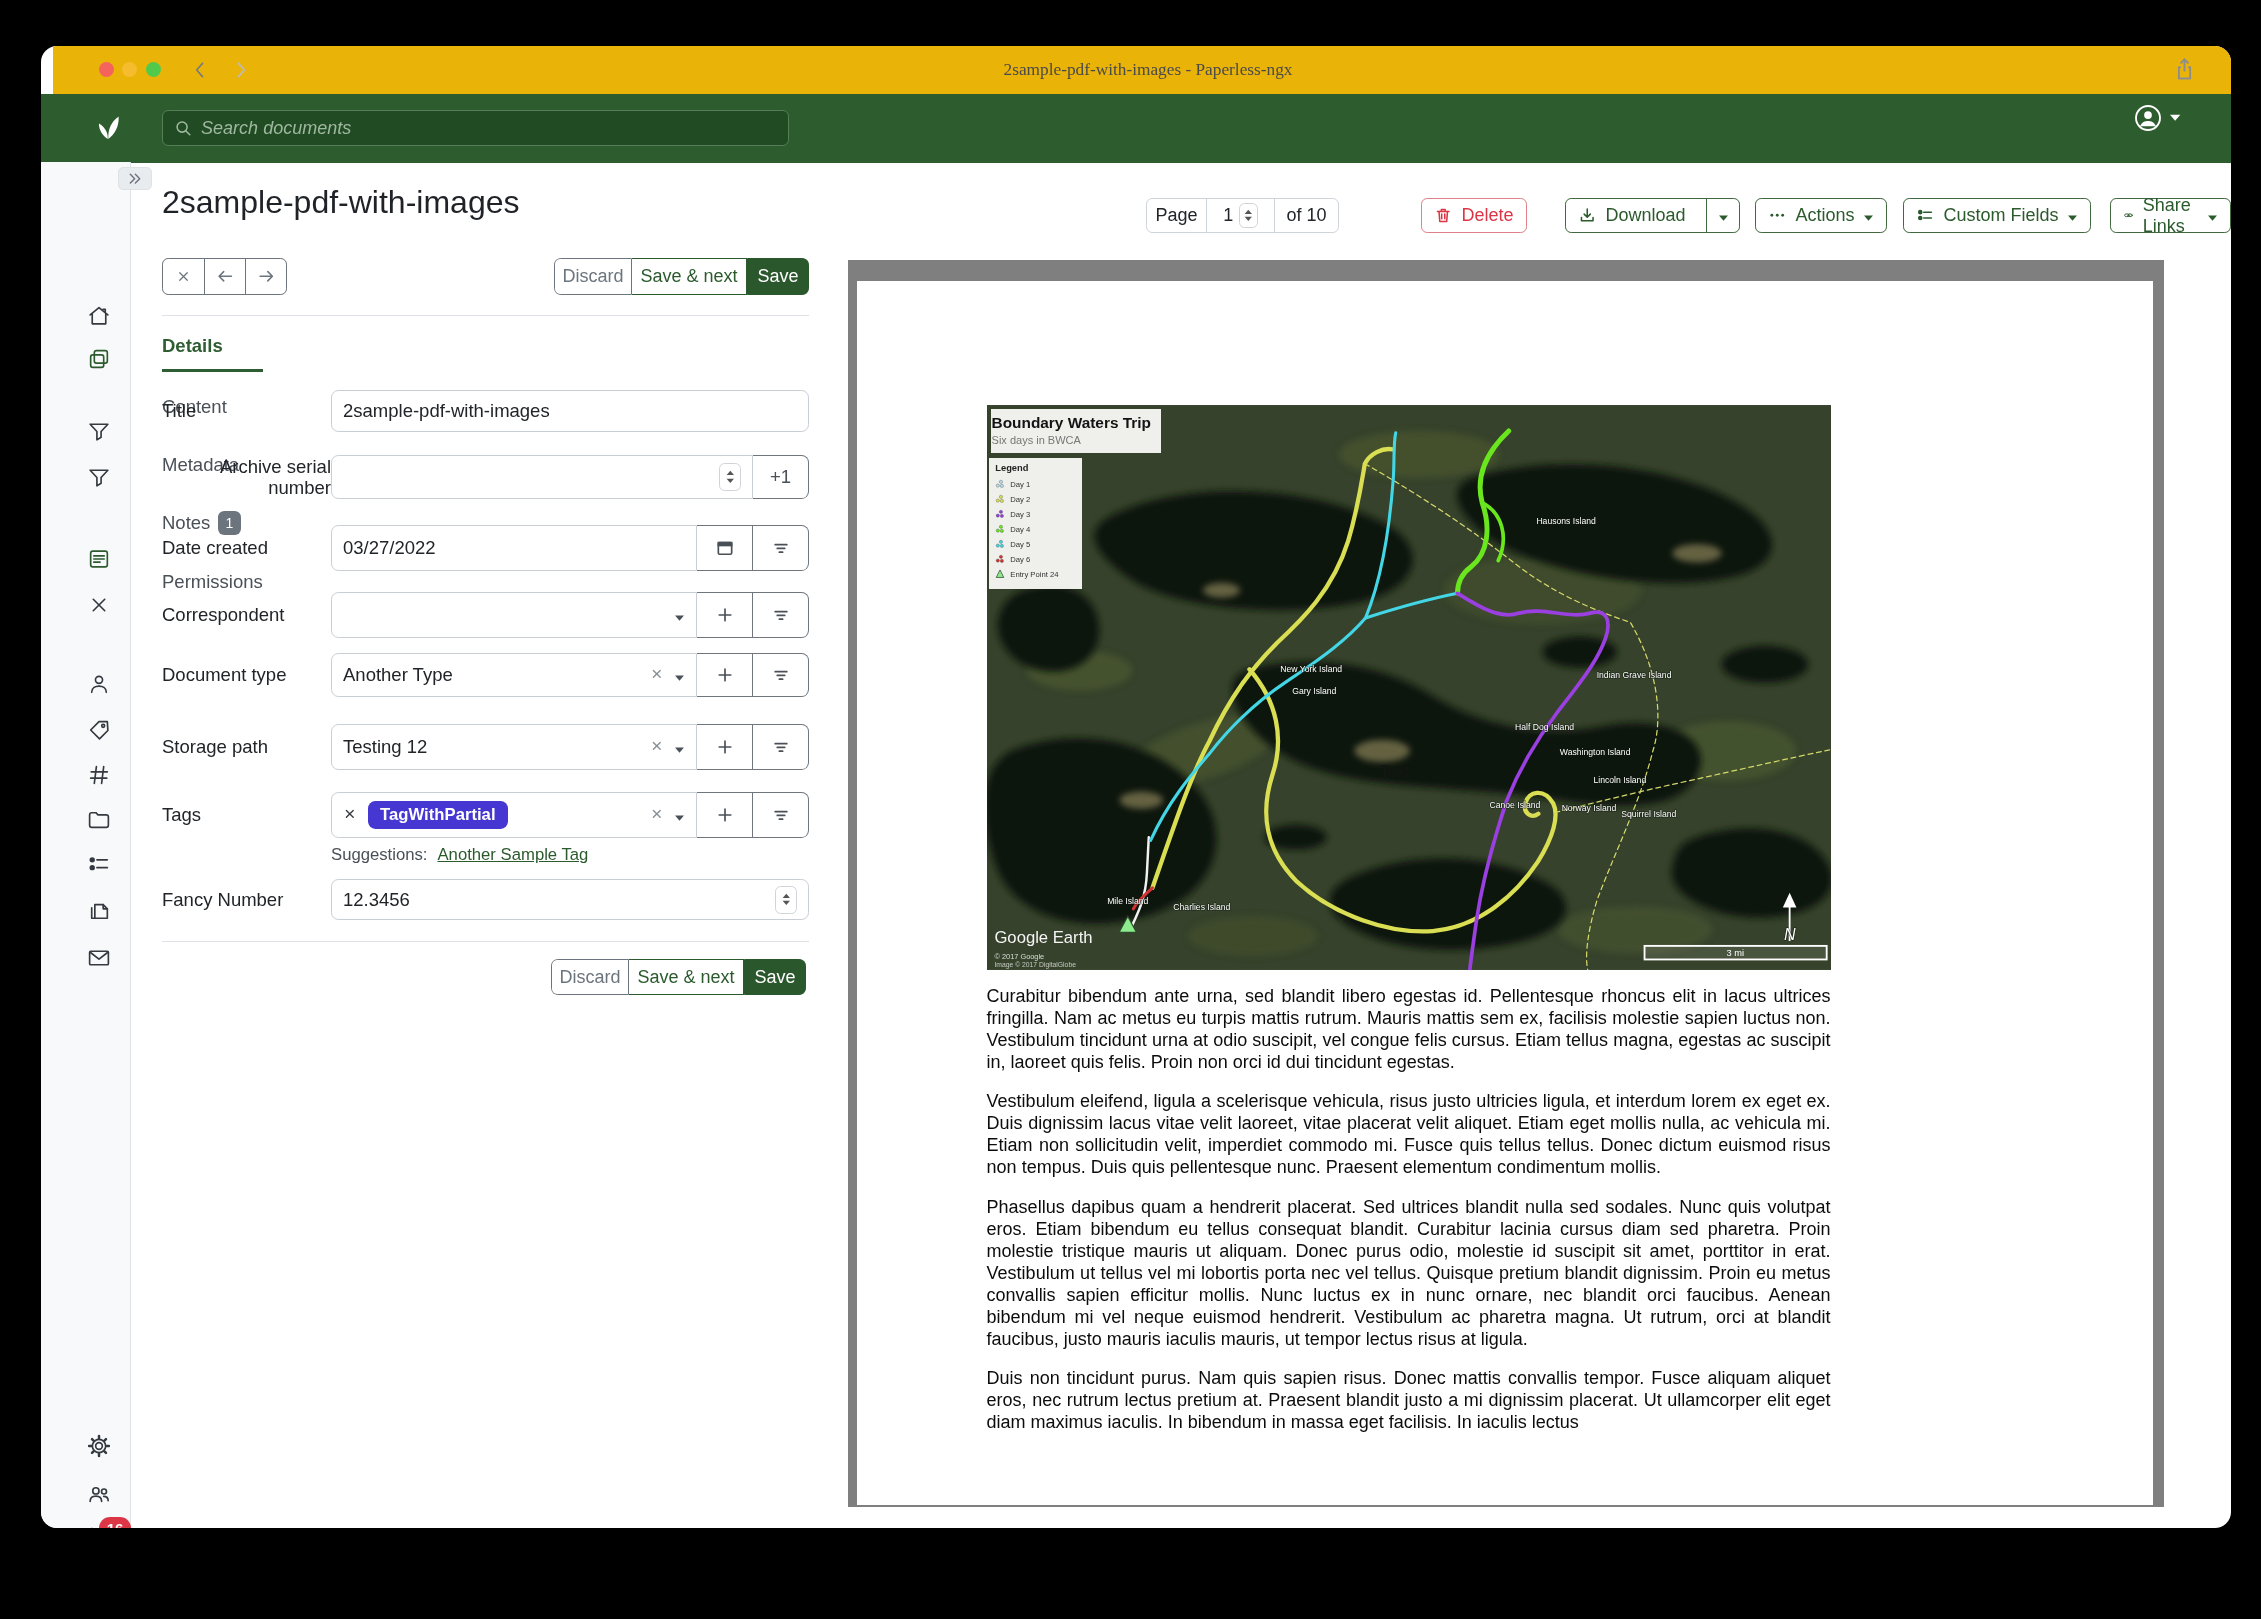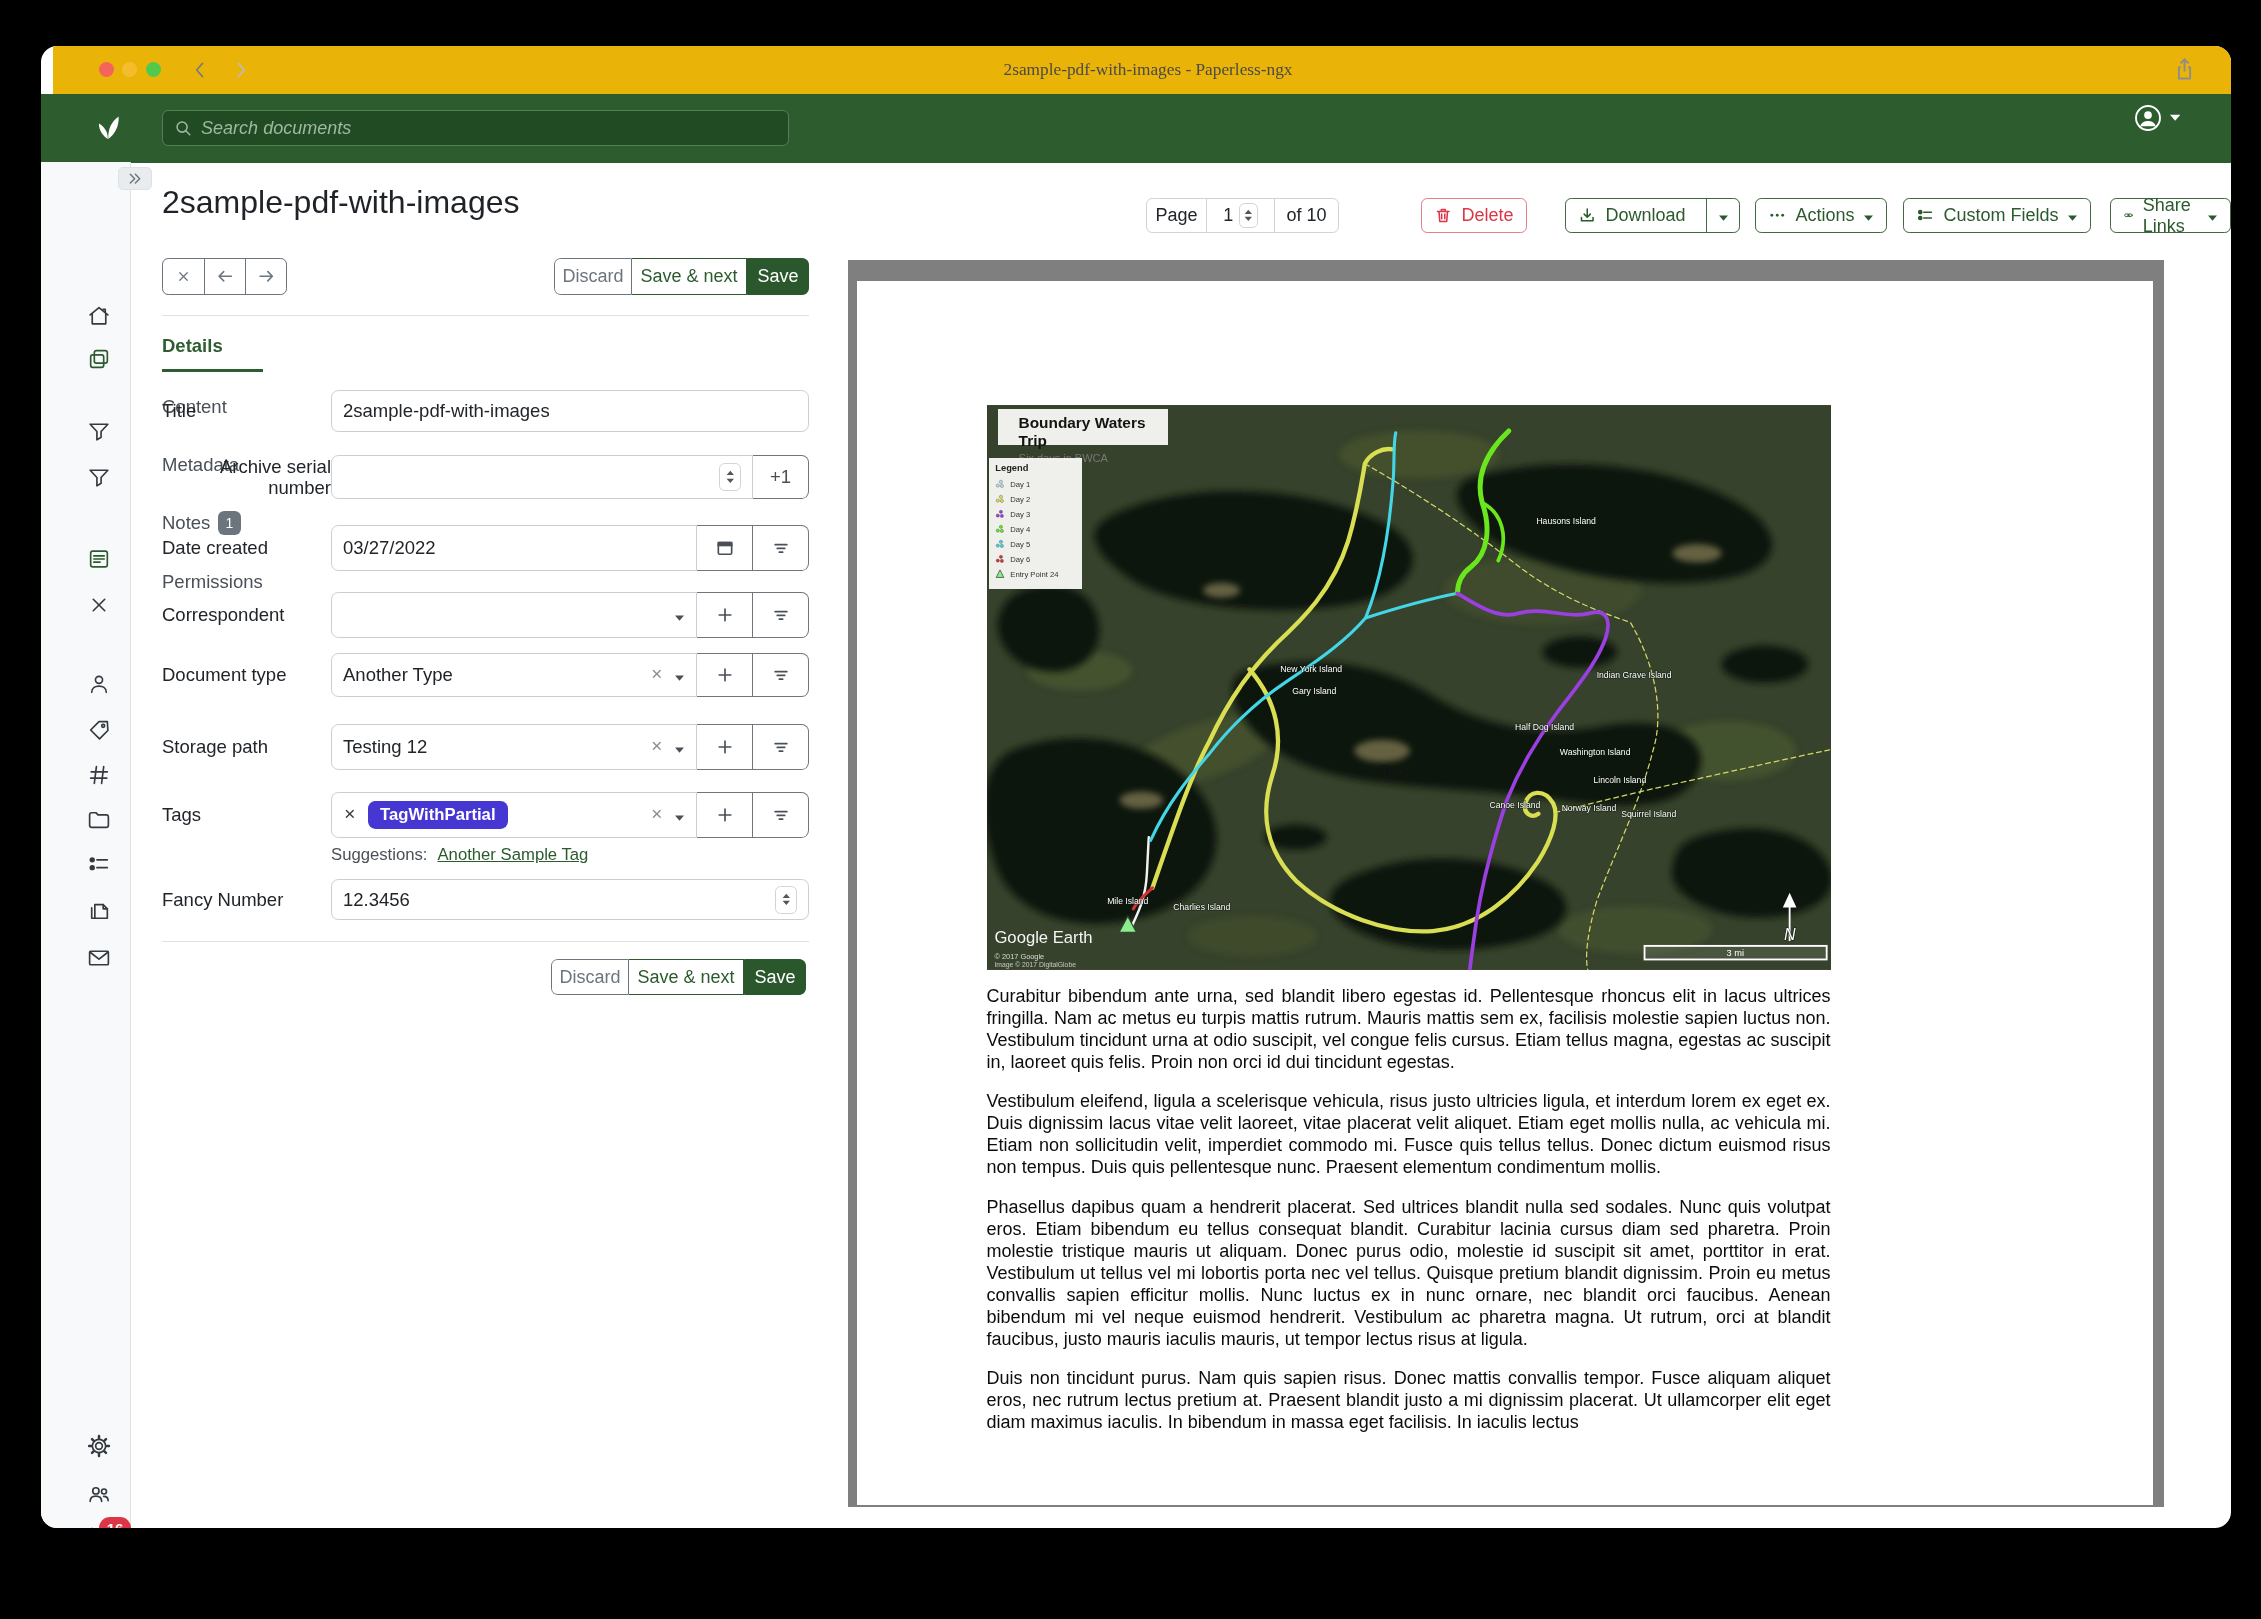--- a/index.html
+++ b/index.html
@@ -74,21 +74,21 @@
   .pg-seg:first-child{border-left:none;}
   #btn-delete{left:1380px;border-color:#e0808a;color:#dc3545;}
   #btn-delete svg{stroke:#dc3545;}
   
   #preview{position:absolute;left:807px;top:214px;width:1316px;height:1247px;background:#7f7f7f;
     padding:21px 11px 1.9px 8.6px;box-sizing:border-box;}
   #page{position:relative;width:100%;height:100%;background:#fff;overflow:hidden;}
   #map{position:absolute;left:130px;top:124px;width:844px;height:565px;}
   #map svg.base{position:absolute;left:0;top:0;}
   .m-box{position:absolute;background:rgba(250,250,247,0.95);box-sizing:border-box;}
-  #m-title{left:11px;top:3.7px;width:170px;height:36px;padding:5px 21px;}
+  #m-title{left:4px;top:3.7px;width:170px;height:44px;padding:5px 1px;}
   #m-title .t1{font-size:15.4px;font-weight:bold;color:#131313;}
   #m-title .t2{font-size:11px;color:#777;margin-top:2.5px;}
   #m-legend{left:2.5px;top:53px;width:93px;height:131px;padding:5px 6.2px;}
   #m-legend .t1{font-size:9.3px;font-weight:bold;color:#222;margin-bottom:3.7px;}
   .leg-item{display:flex;align-items:center;gap:5px;font-size:7.7px;color:#333;height:15px;}
   .maplbl{font-size:14px;fill:#fff;text-anchor:middle;paint-order:stroke;stroke:rgba(12,22,12,0.65);stroke-width:2px;}
   .maplbl.dark{font-size:26px;fill:#151515;stroke:none;font-weight:normal;}
   .mattr{fill:#fff;}
   #pdftext{position:absolute;left:130px;top:704px;width:844px;color:#0c0c0c;}
   #pdftext p{margin:0 0 17.3px 0;font-size:18px;line-height:22px;text-align:justify;}

